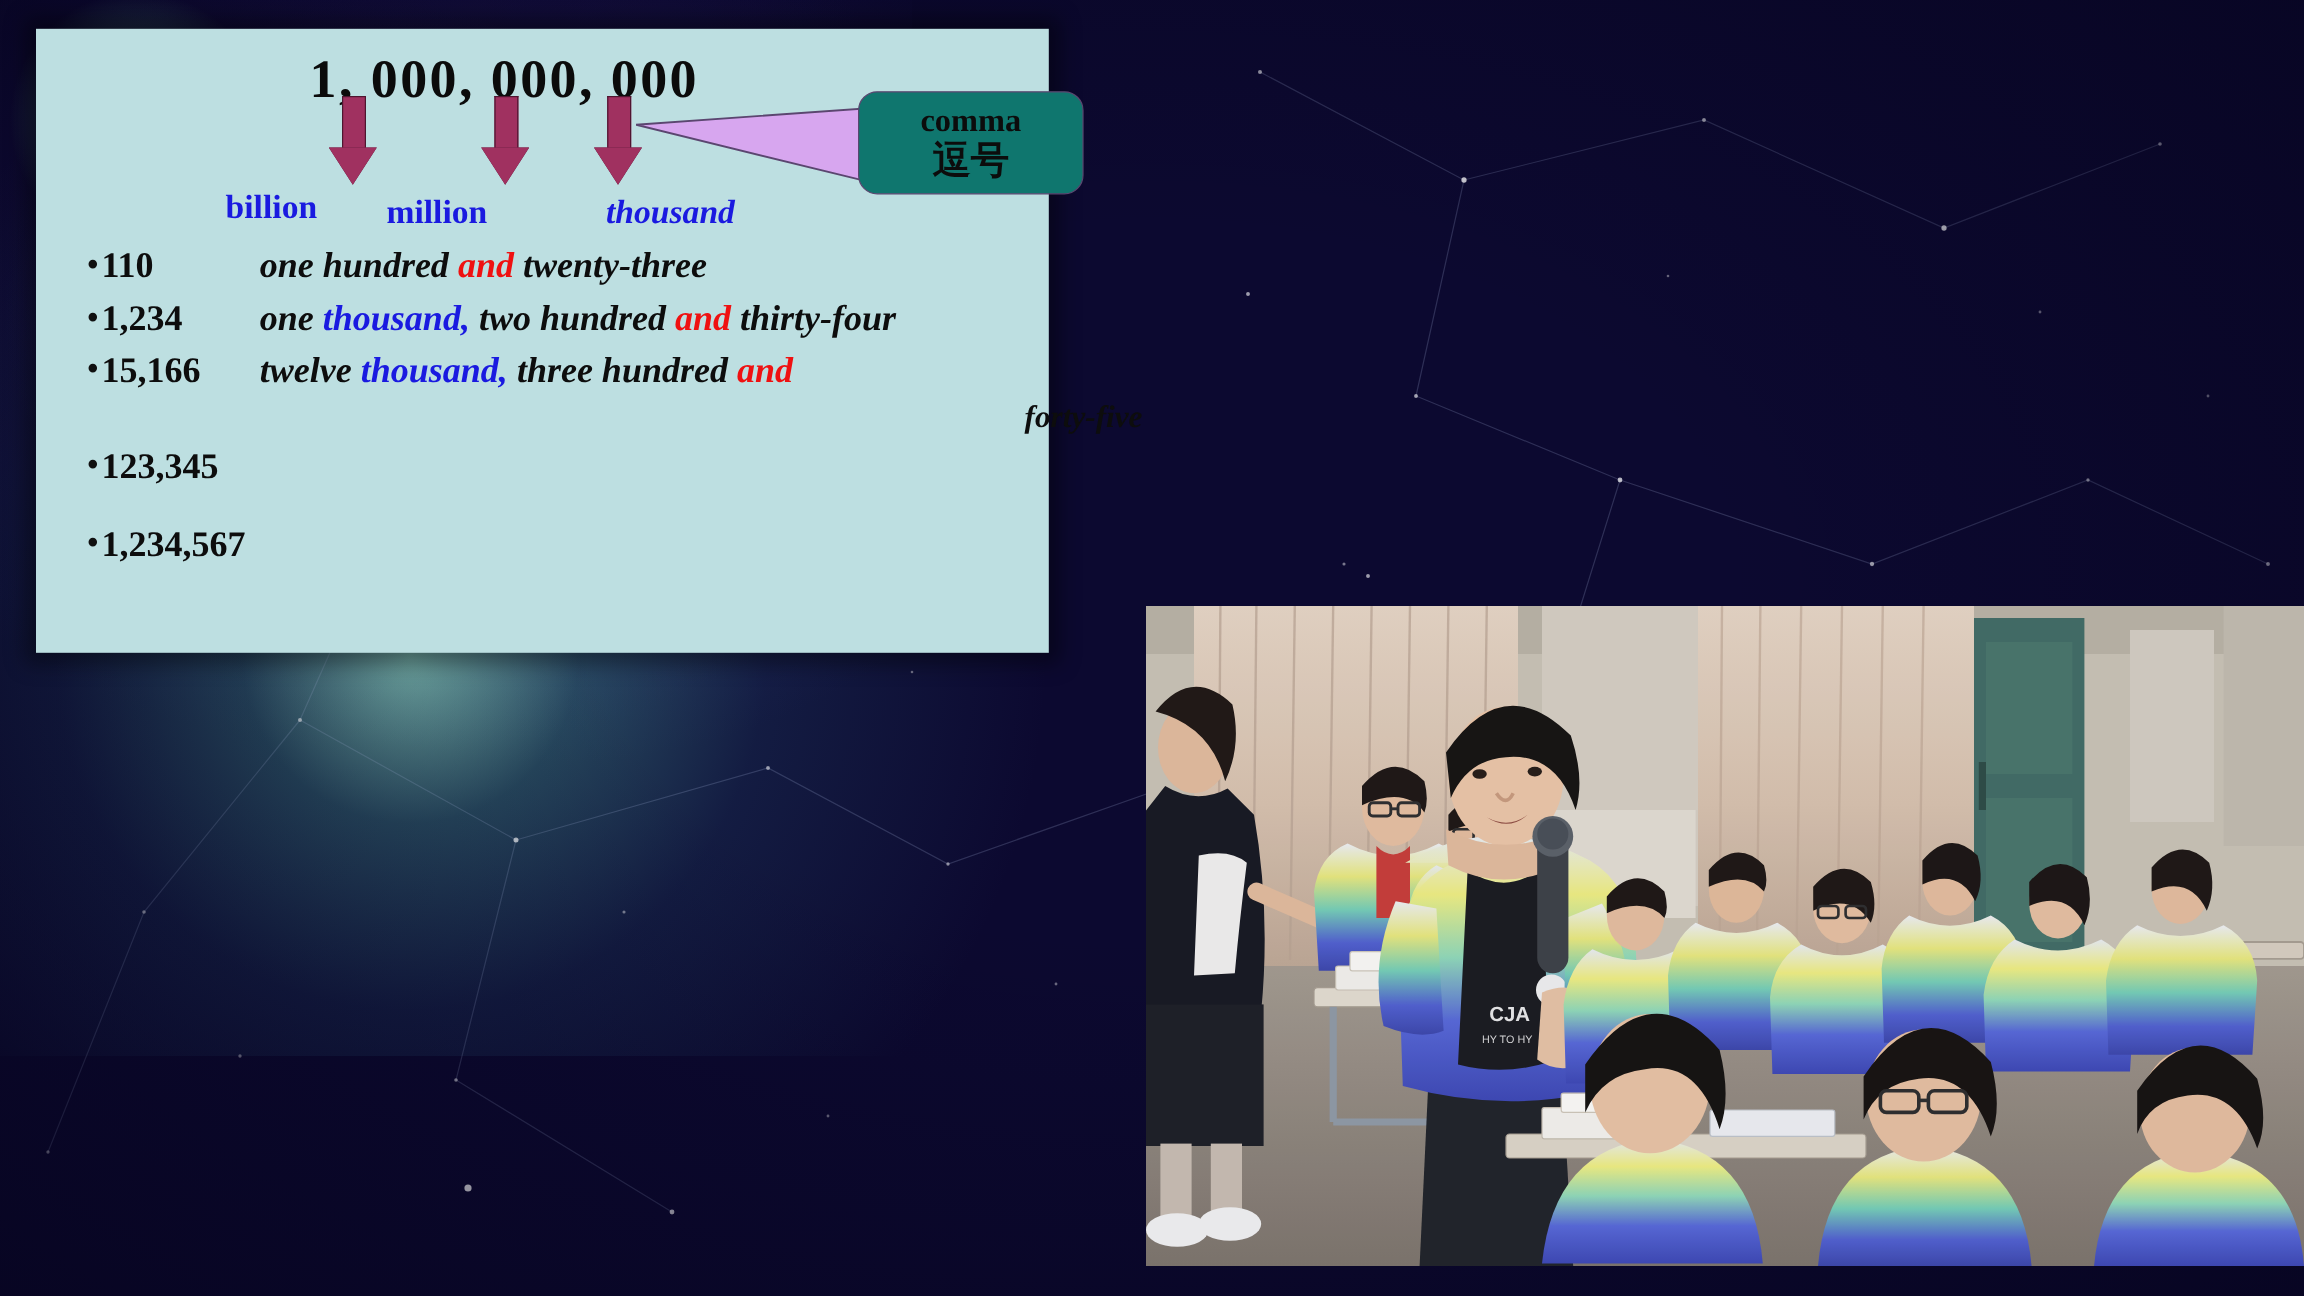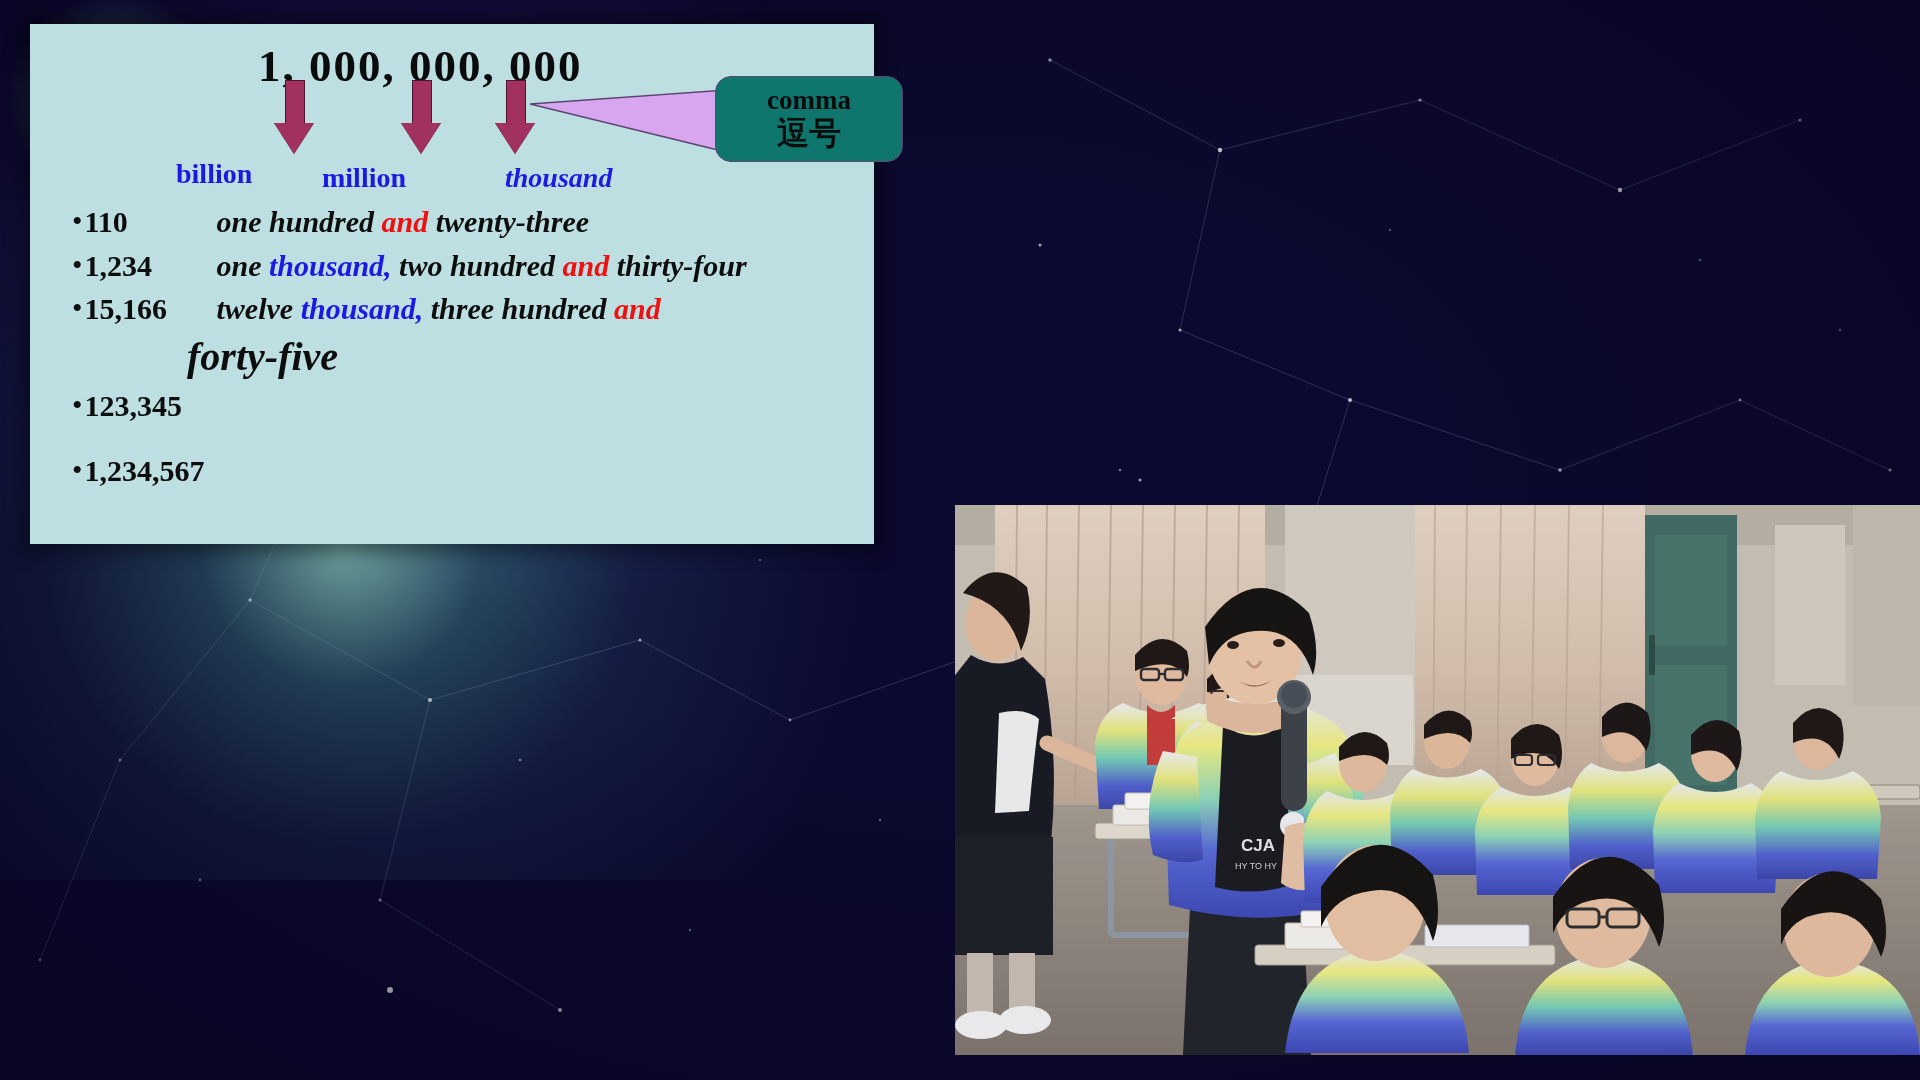--- a/index.html
+++ b/index.html
@@ -49,21 +49,21 @@
   #arrow-billion{left:244px;top:56px;}
   #arrow-million{left:371px;top:56px;}
   #arrow-thousand{left:465px;top:56px;}
 
   
   .plabel{
     position:absolute;
     font-family:"Liberation Serif","DejaVu Serif",serif;
     font-weight:700;font-size:28px;color:#1a1ae0;white-space:nowrap;
   }
-  #label-billion{left:146px;top:134px;}
+  #label-billion{left:158px;top:134px;}
   #label-million{left:292px;top:138px;}
   #label-thousand{left:475px;top:138px;font-style:italic;}
 
   
   #callout{
     position:absolute;left:685px;top:52px;width:186px;height:84px;
     background:#0f766e;border:1.6px solid #5b4670;border-radius:16px;
     display:flex;flex-direction:column;align-items:center;justify-content:center;
     z-index:3;
   }
@@ -80,21 +80,21 @@
     min-width:132px;white-space:nowrap;
   }
   .btxt{
     font-family:"Liberation Serif","DejaVu Serif",serif;font-style:italic;font-weight:700;
     font-size:30px;color:#0d0d0d;white-space:nowrap;
   }
   .btxt .and{color:#ef1111;}
   .btxt .th{color:#1a1ae0;}
   .cont-line{
     font-family:"Liberation Serif","DejaVu Serif",serif;font-style:italic;font-weight:700;
-    font-size:40px;color:#0d0d0d;margin-left:115px;margin-top:-4px;margin-bottom:10px;
+    font-size:26px;color:#0d0d0d;margin-left:115px;margin-top:-4px;margin-bottom:10px;text-align:right;
   }
   .brow.gap{margin-bottom:34px;}
 
   
   #photo{
     position:absolute;left:955px;top:505px;width:965px;height:550px;z-index:7;
     overflow:hidden;background:#a21caf;
   }
   #photo svg{display:block;width:965px;height:550px;}
 </style>

